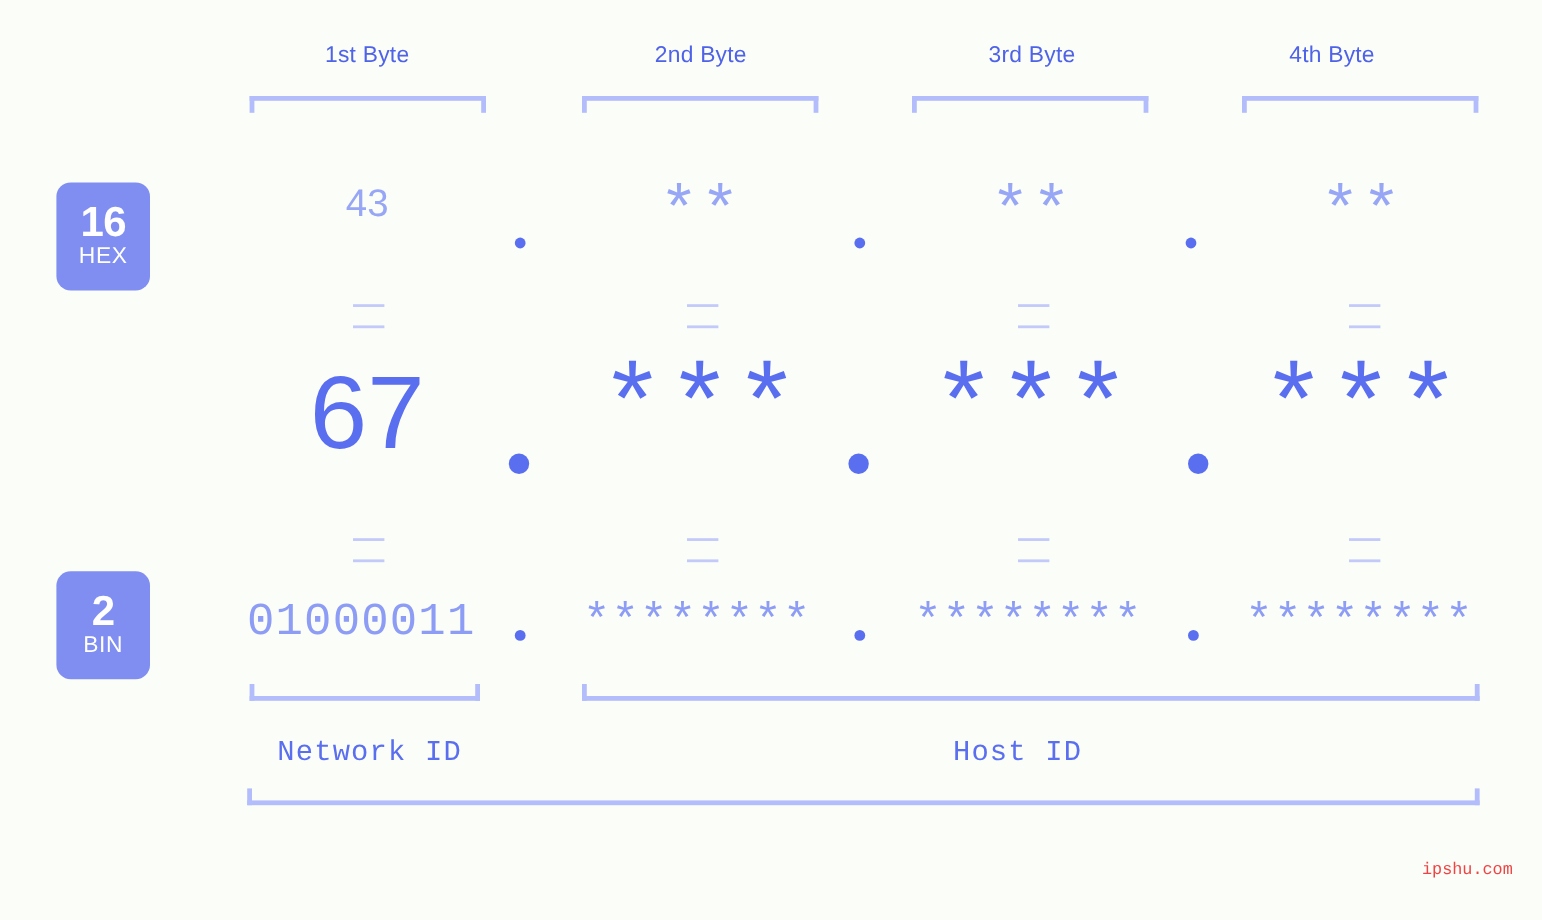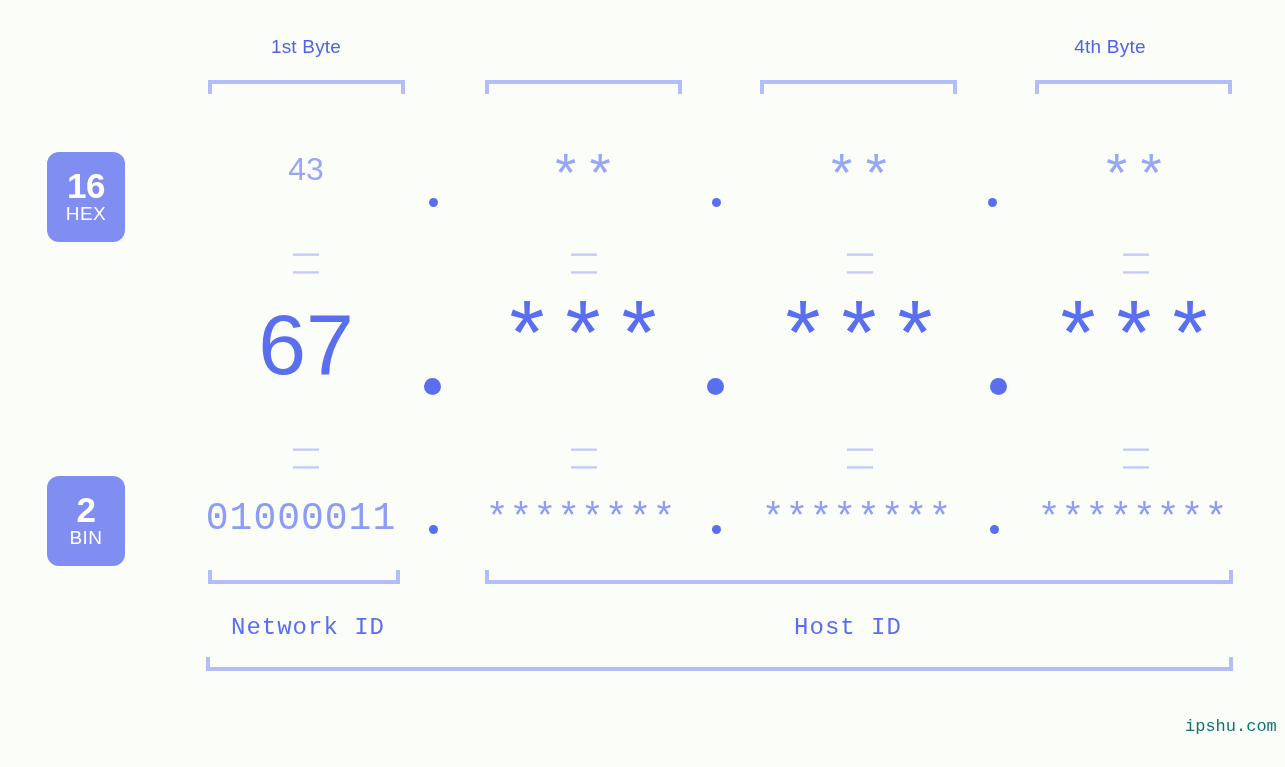--- a/index.html
+++ b/index.html
@@ -157,31 +157,33 @@
     font-size: 32px;
     color: #5a6ef0;
     text-align: center;
     white-space: nowrap;
     letter-spacing: 2px;
   }
 
   
   .watermark {
     font-family: "Liberation Mono", monospace;
-    font-size: 17px;
-    color: #0f766e;
+    font-size: 14px;
+    color: #ef4444;
     white-space: nowrap;
   }
 </style>
 </head>
 <body>
 
 <div id="stage">
 
   <div class="abs byte-label" style="left:206px; top:36px; width:200px;">1st Byte</div>
+  <div class="abs byte-label" style="left:484px; top:36px; width:200px;">2nd Byte</div>
+  <div class="abs byte-label" style="left:760px; top:36px; width:200px;">3rd Byte</div>
   <div class="abs byte-label" style="left:1010px; top:36px; width:200px;">4th Byte</div>
 
   <div class="abs bracket-top" style="left:208px; top:80px; width:197px;"></div>
   <div class="abs bracket-top" style="left:485px; top:80px; width:197px;"></div>
   <div class="abs bracket-top" style="left:760px; top:80px; width:197px;"></div>
   <div class="abs bracket-top" style="left:1035px; top:80px; width:197px;"></div>
 
   <div class="abs badge" style="left:47px; top:152px;">
     <span class="num">16</span>
     <span class="cap">HEX</span>

